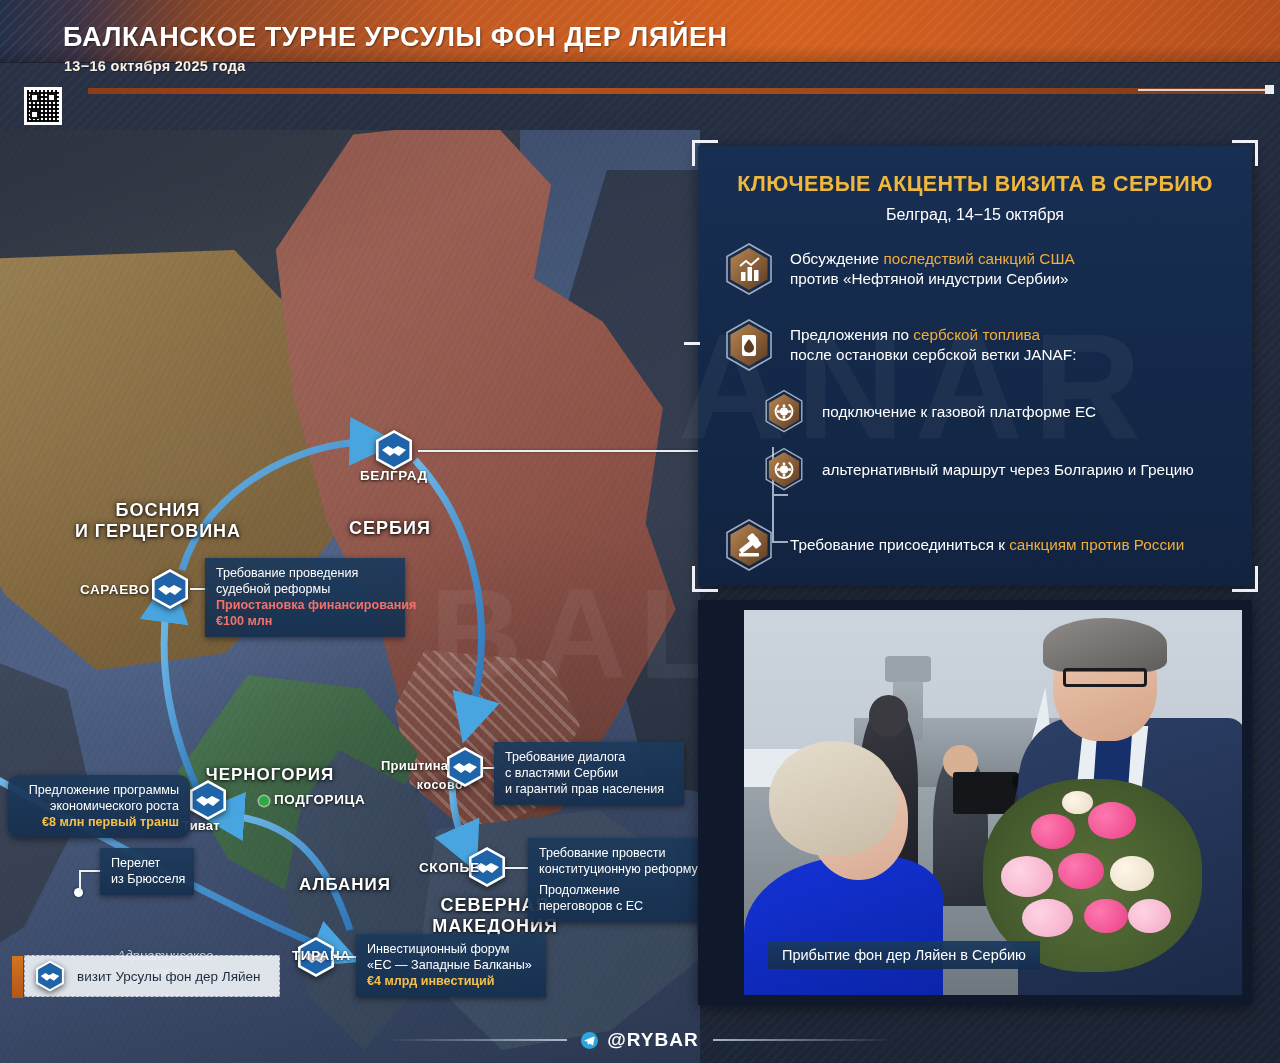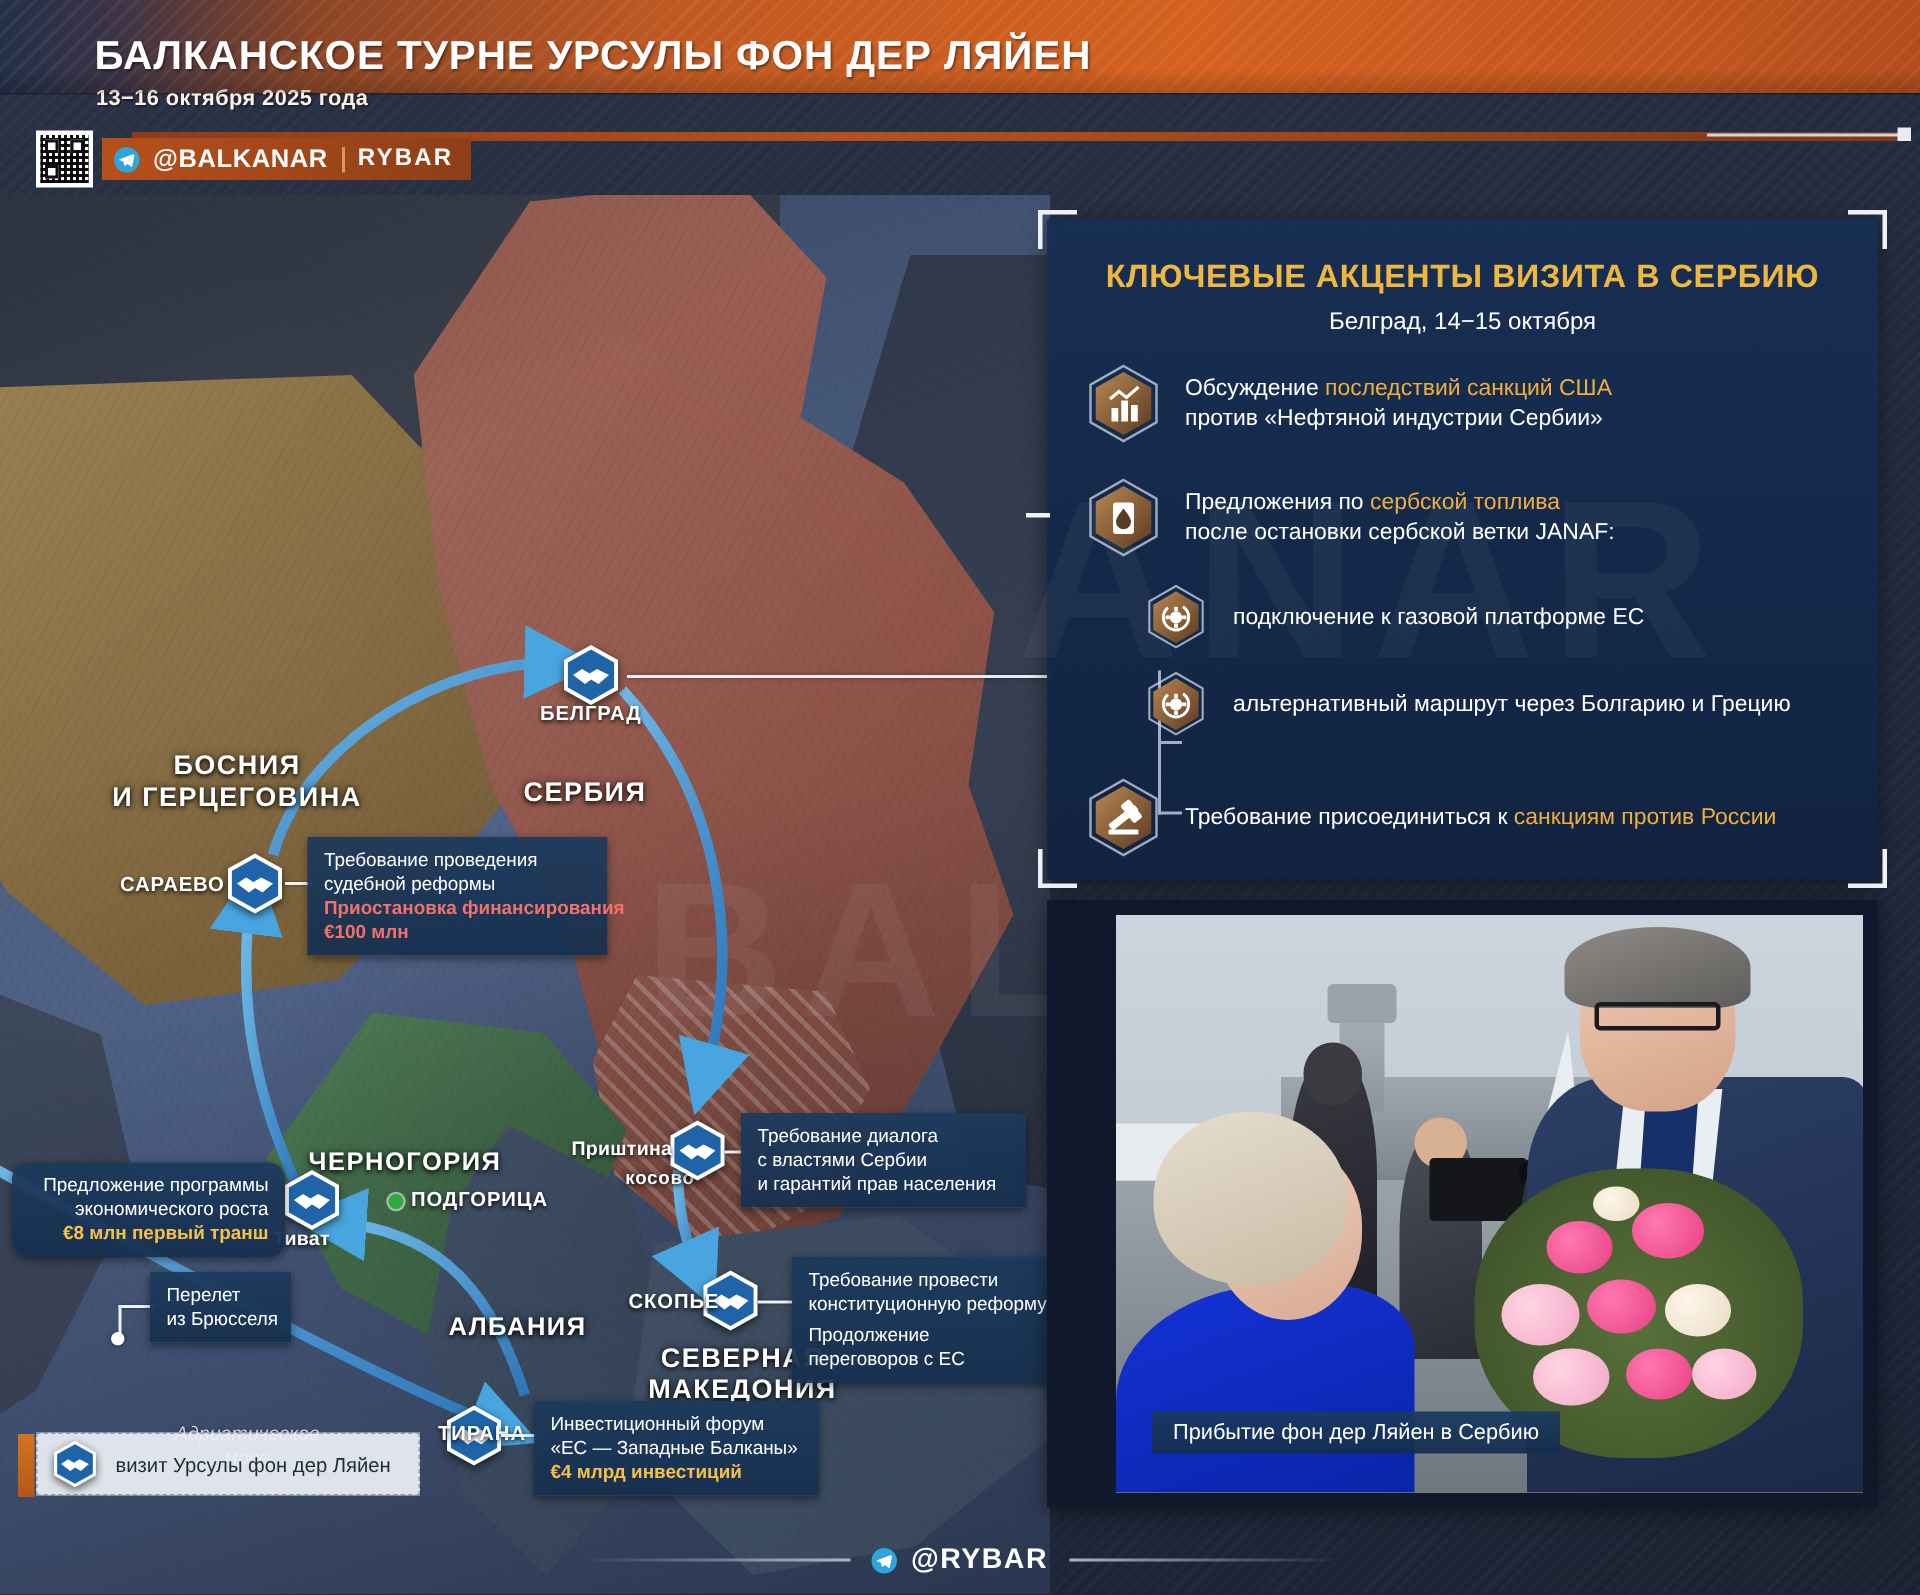--- a/index.html
+++ b/index.html
@@ -358,30 +358,20 @@
   <div class="h-rule-line"></div>
   <div class="h-rule-dot"></div>
 
   <div class="qr">
     <i></i>
       <b class="tl"></b>
       <b class="tr"></b>
       <b class="bl"></b>
   </div>
 
-  <div class="brandbar">
-    <span class="tg-icon">
-      <svg viewBox="0 0 24 24">
-          <path fill="#fff" d="M21.5 3.5 1.8 11.2c-1 .4-1 1.4 0 1.7l5 1.5 1.9 5.8c.2.7.9.8 1.4.4l2.8-2.3 5.3 3.9c.8.6 1.6.2 1.8-.8l3.2-15.4c.2-1-.6-1.7-1.7-1.5z"></path>
-        </svg>
-    </span>
-    <span class="bn">@BALKANAR</span>
-    <span class="sep"></span>
-    <span class="rb">RYBAR</span>
-  </div>
 
   <div class="map">
     <div class="map-sea"></div>
     <div class="land l-croatia-n"></div>
     <div class="land l-east"></div>
     <div class="land l-bosnia"></div>
     <div class="land l-serbia"></div>
     <div class="land l-kosovo"></div>
     <div class="land l-monte"></div>
     <div class="land l-albania"></div>

